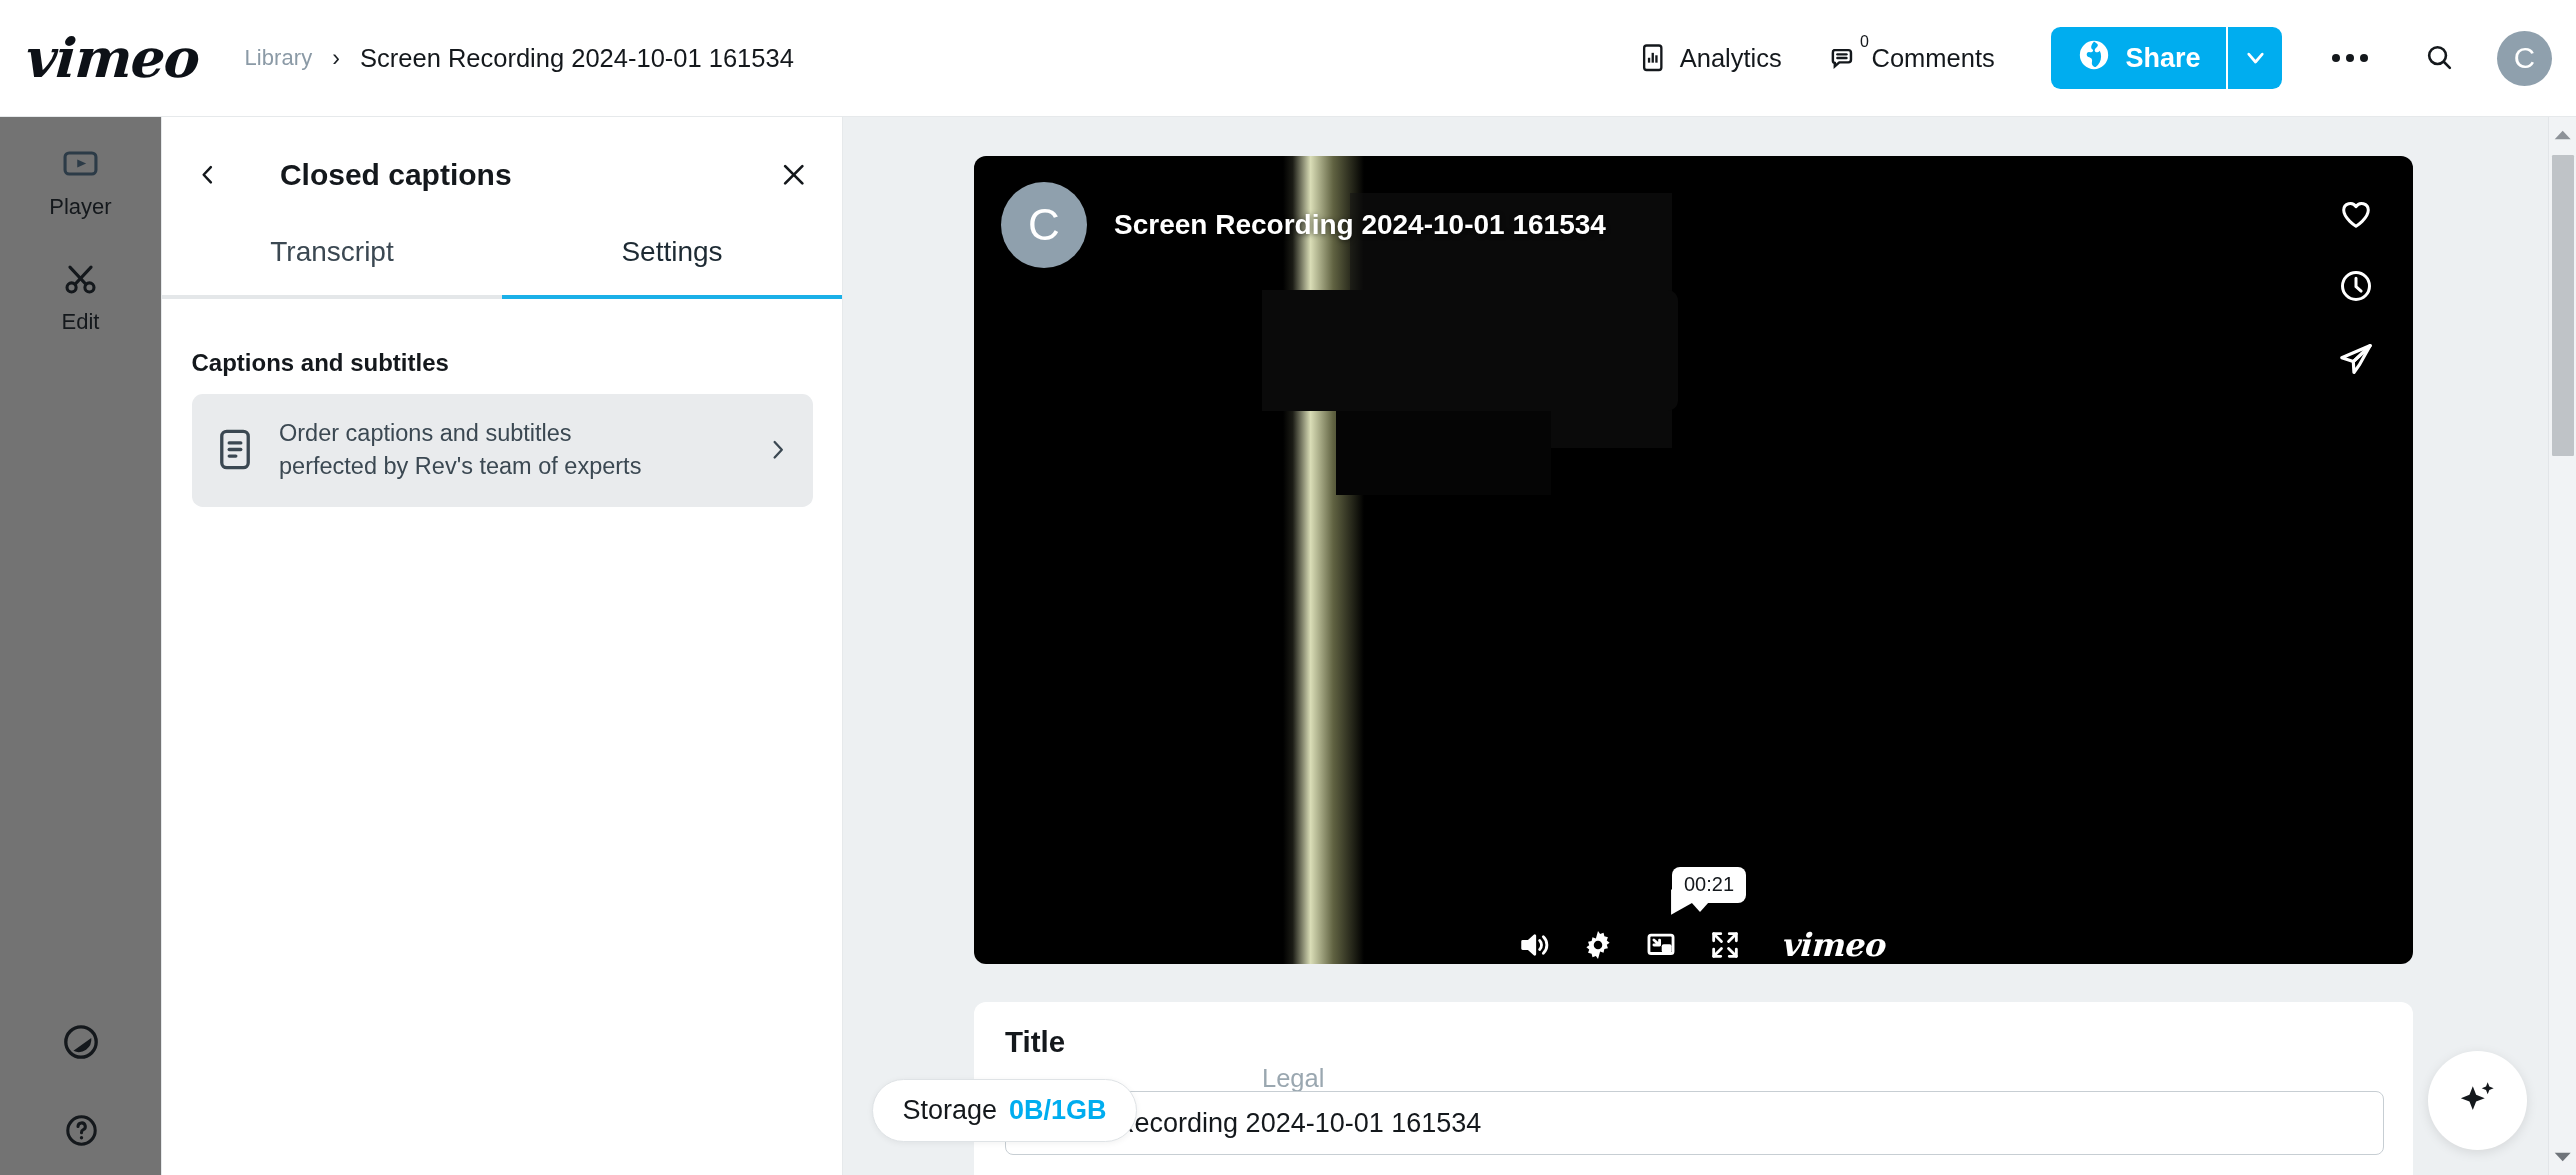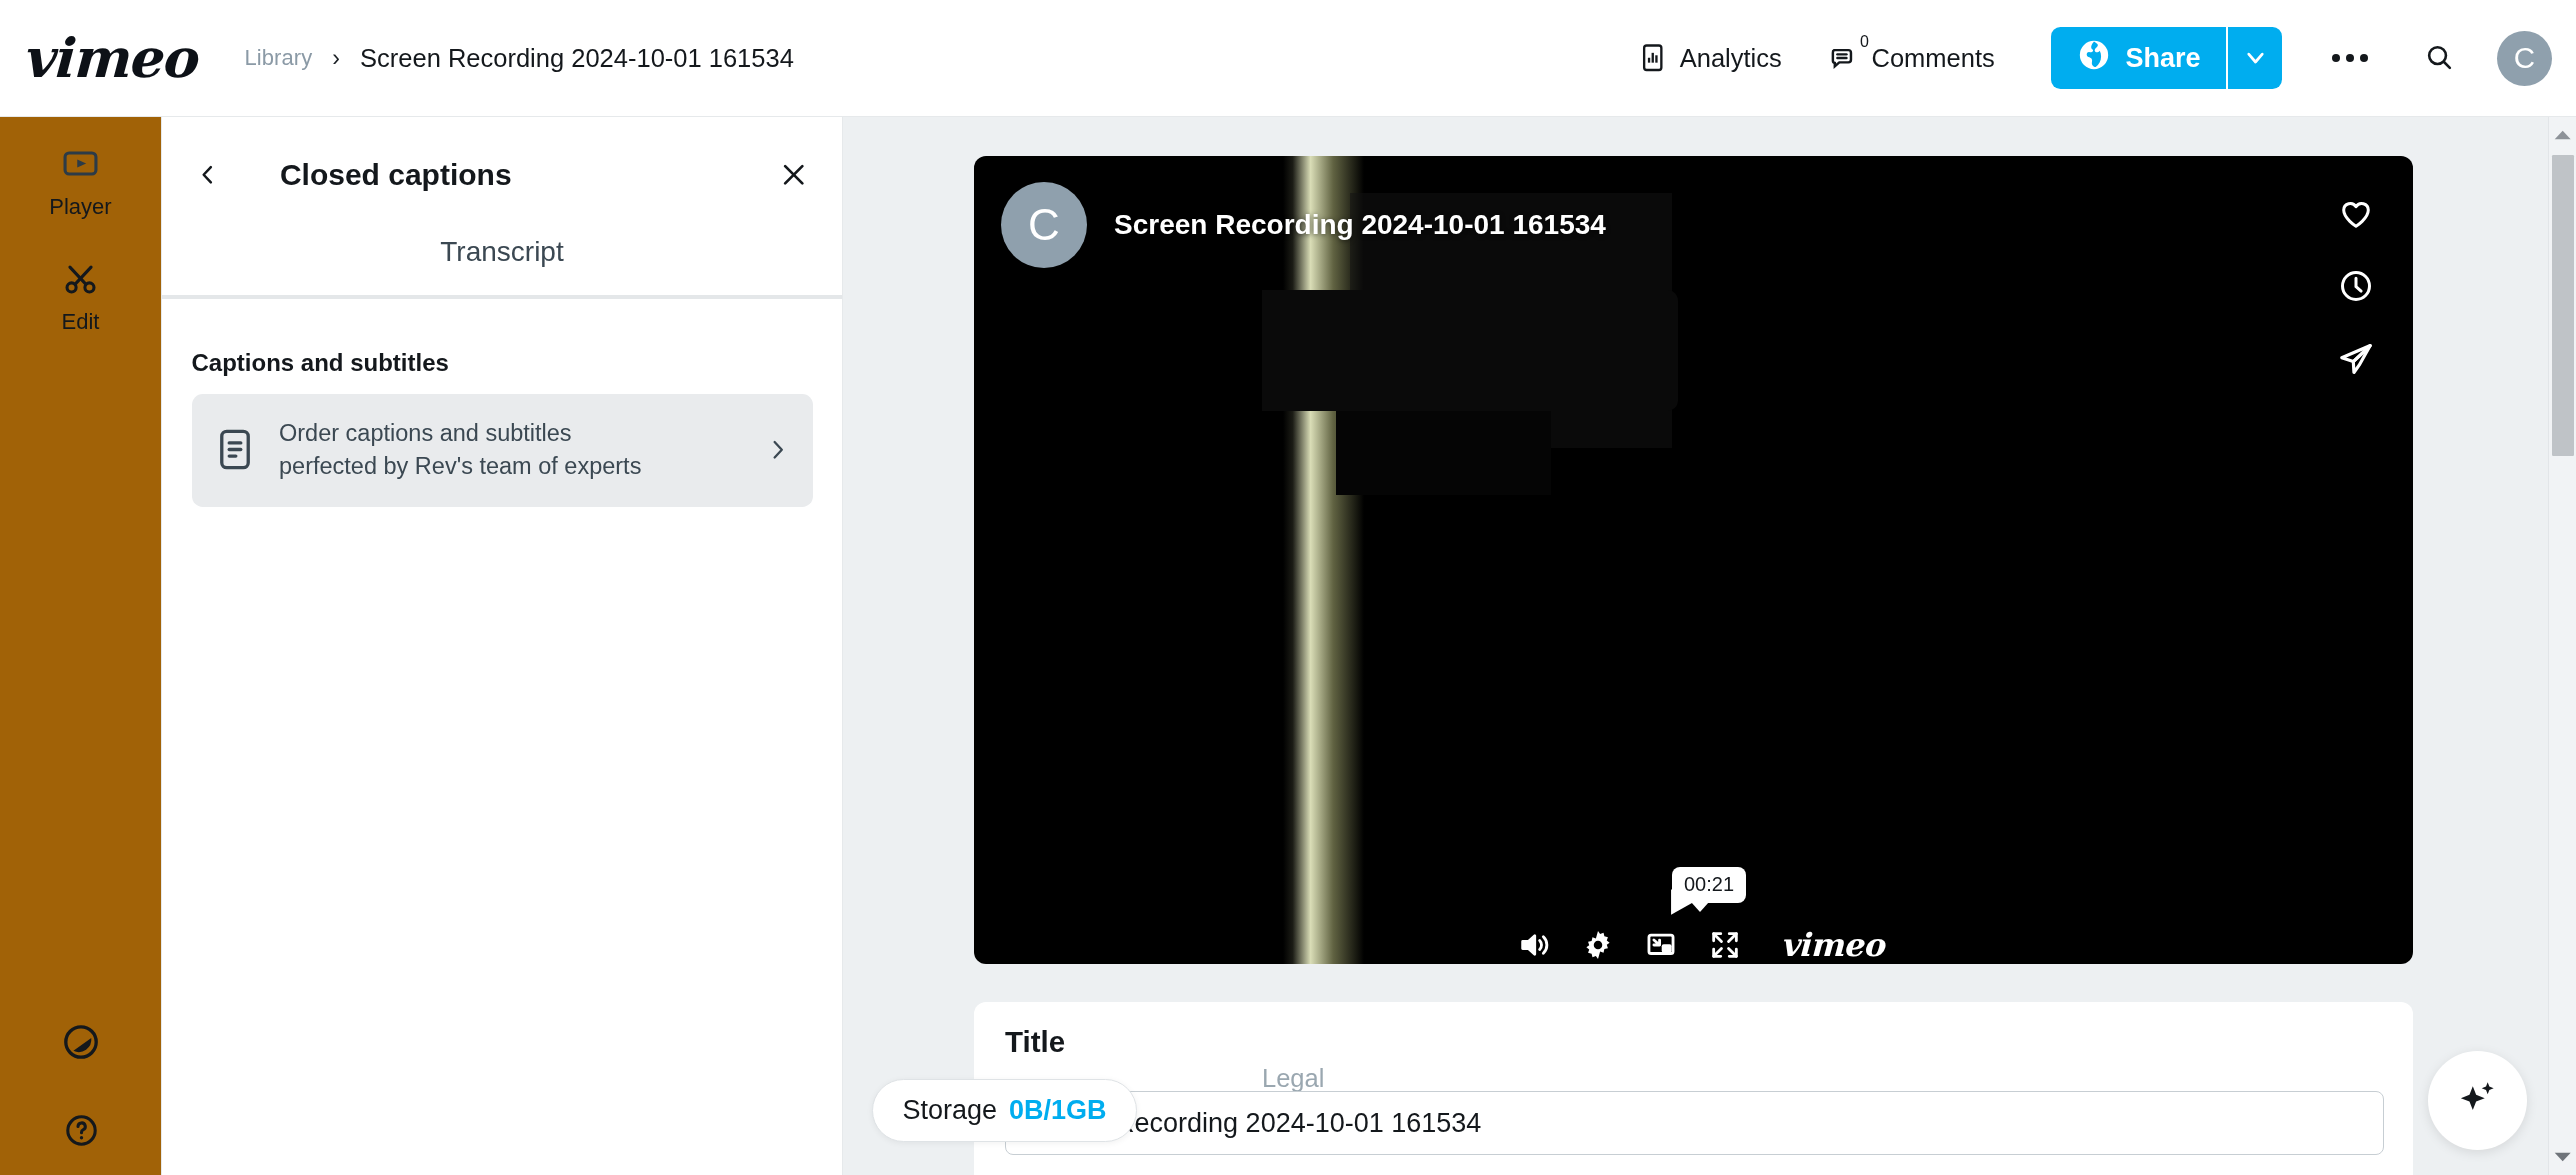--- a/index.html
+++ b/index.html
@@ -78,21 +78,21 @@
     margin-left: 23px; width: 55px; height: 55px; border-radius: 50%;
     background: #8fa0ad; color: #ffffff;
     display: flex; align-items: center; justify-content: center;
     font-size: 29.5px; cursor: pointer;
   }
 
   
   .sidebar {
     position: absolute; top: 117px; left: 0;
     width: 162px; height: 1058px;
-    background: #a16207;
+    background: #737373;
     border-right: 1.3px solid #e6e9eb;
   }
   .side-item {
     width: 135px; margin: 0 auto; margin-top: 12px;
     border-radius: 17.4px;
     display: flex; flex-direction: column; align-items: center;
     padding: 14.8px 4px 12px 4px; cursor: pointer;
   }
   .side-item.active { background: #eaeef1; }
   .side-item .s-lbl {
@@ -436,20 +436,21 @@
       <span class="close-x">
         <svg width="29.5" height="29.5" viewBox="0 0 24 24" fill="none" stroke="#14181c" stroke-width="2.2" stroke-linecap="round">
           <line x1="5" y1="5" x2="19" y2="19"></line>
           <line x1="19" y1="5" x2="5" y2="19"></line>
         </svg>
       </span>
     </div>
 
     <div class="tabs">
       <div class="tab">Transcript</div>
+      <div class="tab active">Settings</div>
     </div>
 
     <div class="section-head">Captions and subtitles</div>
 
     <div class="order-card">
       <span>
         <svg width="38" height="43" viewBox="0 0 22 26" fill="none" stroke="#3b4852" stroke-width="2" stroke-linecap="round" stroke-linejoin="round">
           <rect x="3" y="2" width="16" height="22" rx="3"></rect>
           <line x1="7.5" y1="9" x2="14.5" y2="9"></line>
           <line x1="7.5" y1="13" x2="14.5" y2="13"></line>

